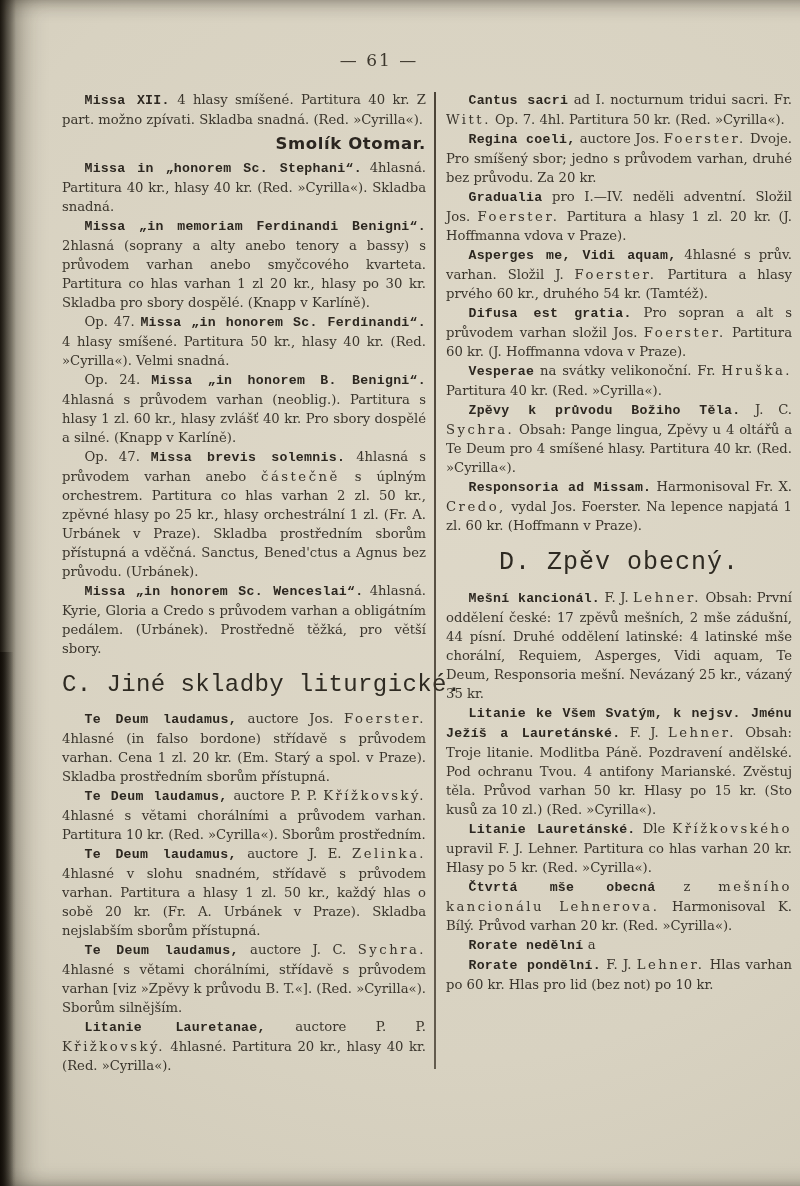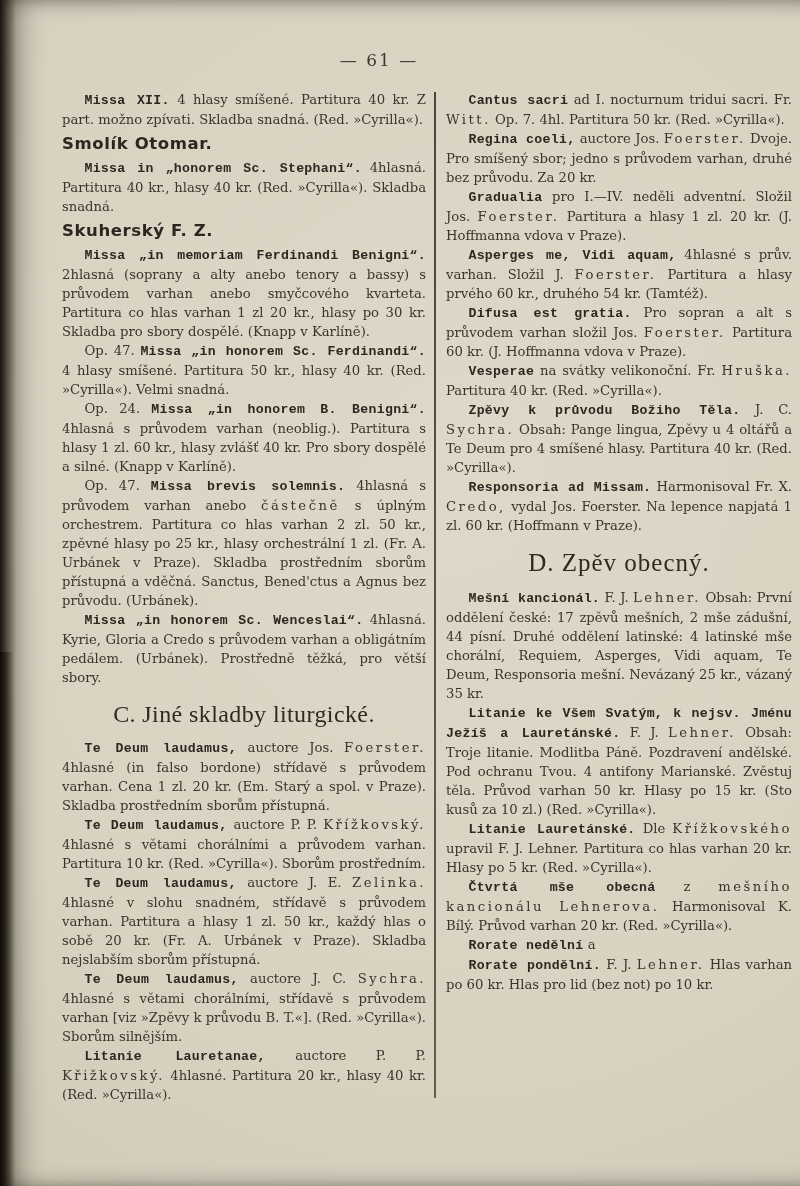--- a/index.html
+++ b/index.html
@@ -45,43 +45,42 @@
     background:linear-gradient(to bottom, rgba(60,52,40,0.9), rgba(60,52,40,0.75));
   }
   p.entry{margin:0;text-indent:1.7em;}
   p.entry .lead{
     font-weight:bold;color:#2c2720;letter-spacing:0.3px;font-family:Liberation Mono, monospace;
   }
   p.entry .spaced{letter-spacing:2.5px;}
   .author-heading{
     font-family:"DejaVu Sans","Liberation Sans",sans-serif;
     font-weight:bold;font-size:16.5px;letter-spacing:0.6px;
-    text-align:left;color:#2b2620;
+    text-align:right;color:#2b2620;
     margin:3px 0 2px;text-indent:0;
   }
   .section-heading{
-    font-family:Liberation Serif, serif;
+    font-family:Liberation Mono, monospace;
     font-size:25px;letter-spacing:1px;
     text-align:center;color:#2e2a22;
     margin:10px 0 7px;text-indent:0;white-space:nowrap;
   }
   .col-left .section-heading{font-size:24px;letter-spacing:0.4px;}
 </style>
 </head>
 <body>
 
 <div class="page">
   <div class="scan-edge-left"></div>
   <div class="page-number">— 61 —</div>
   <div class="columns">
     <div class="col col-left" id="col-left">
         <p class="entry"><span class="lead">Missa XII.</span><span> 4 hlasy smíšené. Partitura 40 kr. Z part. možno zpívati. Skladba snadná. (Red. »Cyrilla«).</span></p>
         <div class="author-heading">Smolík Otomar.</div>
         <p class="entry"><span class="lead">Missa in „honorem Sc. Stephani“.</span><span> 4hlasná. Partitura 40 kr., hlasy 40 kr. (Red. »Cyrilla«). Skladba snadná.</span></p>
-        <div class="author-heading">Skuherský F. Z.</div>
         <p class="entry"><span class="lead">Missa „in memoriam Ferdinandi Benigni“.</span><span> 2hlasná (soprany a alty anebo tenory a bassy) s průvodem varhan anebo smyčcového kvarteta. Partitura co hlas varhan 1 zl 20 kr., hlasy po 30 kr. Skladba pro sbory dospělé. (Knapp v Karlíně).</span></p>
         <p class="entry"><span>Op. 47. </span><span class="lead">Missa „in honorem Sc. Ferdinandi“.</span><span> 4 hlasy smíšené. Partitura 50 kr., hlasy 40 kr. (Red. »Cyrilla«). Velmi snadná.</span></p>
         <p class="entry"><span>Op. 24. </span><span class="lead">Missa „in honorem B. Benigni“.</span><span> 4hlasná s průvodem varhan (neoblig.). Partitura s hlasy 1 zl. 60 kr., hlasy zvlášť 40 kr. Pro sbory dospělé a silné. (Knapp v Karlíně).</span></p>
         <p class="entry"><span>Op. 47. </span><span class="lead">Missa brevis solemnis.</span><span> 4hlasná s průvodem varhan anebo </span><span class="spaced">částečně</span><span> s úplným orchestrem. Partitura co hlas varhan 2 zl. 50 kr., zpěvné hlasy po 25 kr., hlasy orchestrální 1 zl. (Fr. A. Urbánek v Praze). Skladba prostředním sborům přístupná a vděčná. Sanctus, Bened'ctus a Agnus bez průvodu. (Urbánek).</span></p>
         <p class="entry"><span class="lead">Missa „in honorem Sc. Wenceslai“.</span><span> 4hlasná. Kyrie, Gloria a Credo s průvodem varhan a obligátním pedálem. (Urbánek). Prostředně těžká, pro větší sbory.</span></p>
         <div class="section-heading long">C. Jiné skladby liturgické.</div>
         <p class="entry"><span class="lead">Te Deum laudamus,</span><span> auctore Jos. </span><span class="spaced">Foerster.</span><span> 4hlasné (in falso bordone) střídavě s průvodem varhan. Cena 1 zl. 20 kr. (Em. Starý a spol. v Praze). Skladba prostředním sborům přístupná.</span></p>
         <p class="entry"><span class="lead">Te Deum laudamus,</span><span> auctore P. P. </span><span class="spaced">Křížkovský.</span><span> 4hlasné s větami chorálními a průvodem varhan. Partitura 10 kr. (Red. »Cyrilla«). Sborům prostředním.</span></p>
         <p class="entry"><span class="lead">Te Deum laudamus,</span><span> auctore J. E. </span><span class="spaced">Zelinka.</span><span> 4hlasné v slohu snadném, střídavě s průvodem varhan. Partitura a hlasy 1 zl. 50 kr., každý hlas o sobě 20 kr. (Fr. A. Urbánek v Praze). Skladba nejslabším sborům přístupná.</span></p>
         <p class="entry"><span class="lead">Te Deum laudamus,</span><span> auctore J. C. </span><span class="spaced">Sychra.</span><span> 4hlasné s větami chorálními, střídavě s průvodem varhan [viz »Zpěvy k průvodu B. T.«]. (Red. »Cyrilla«). Sborům silnějším.</span></p>

